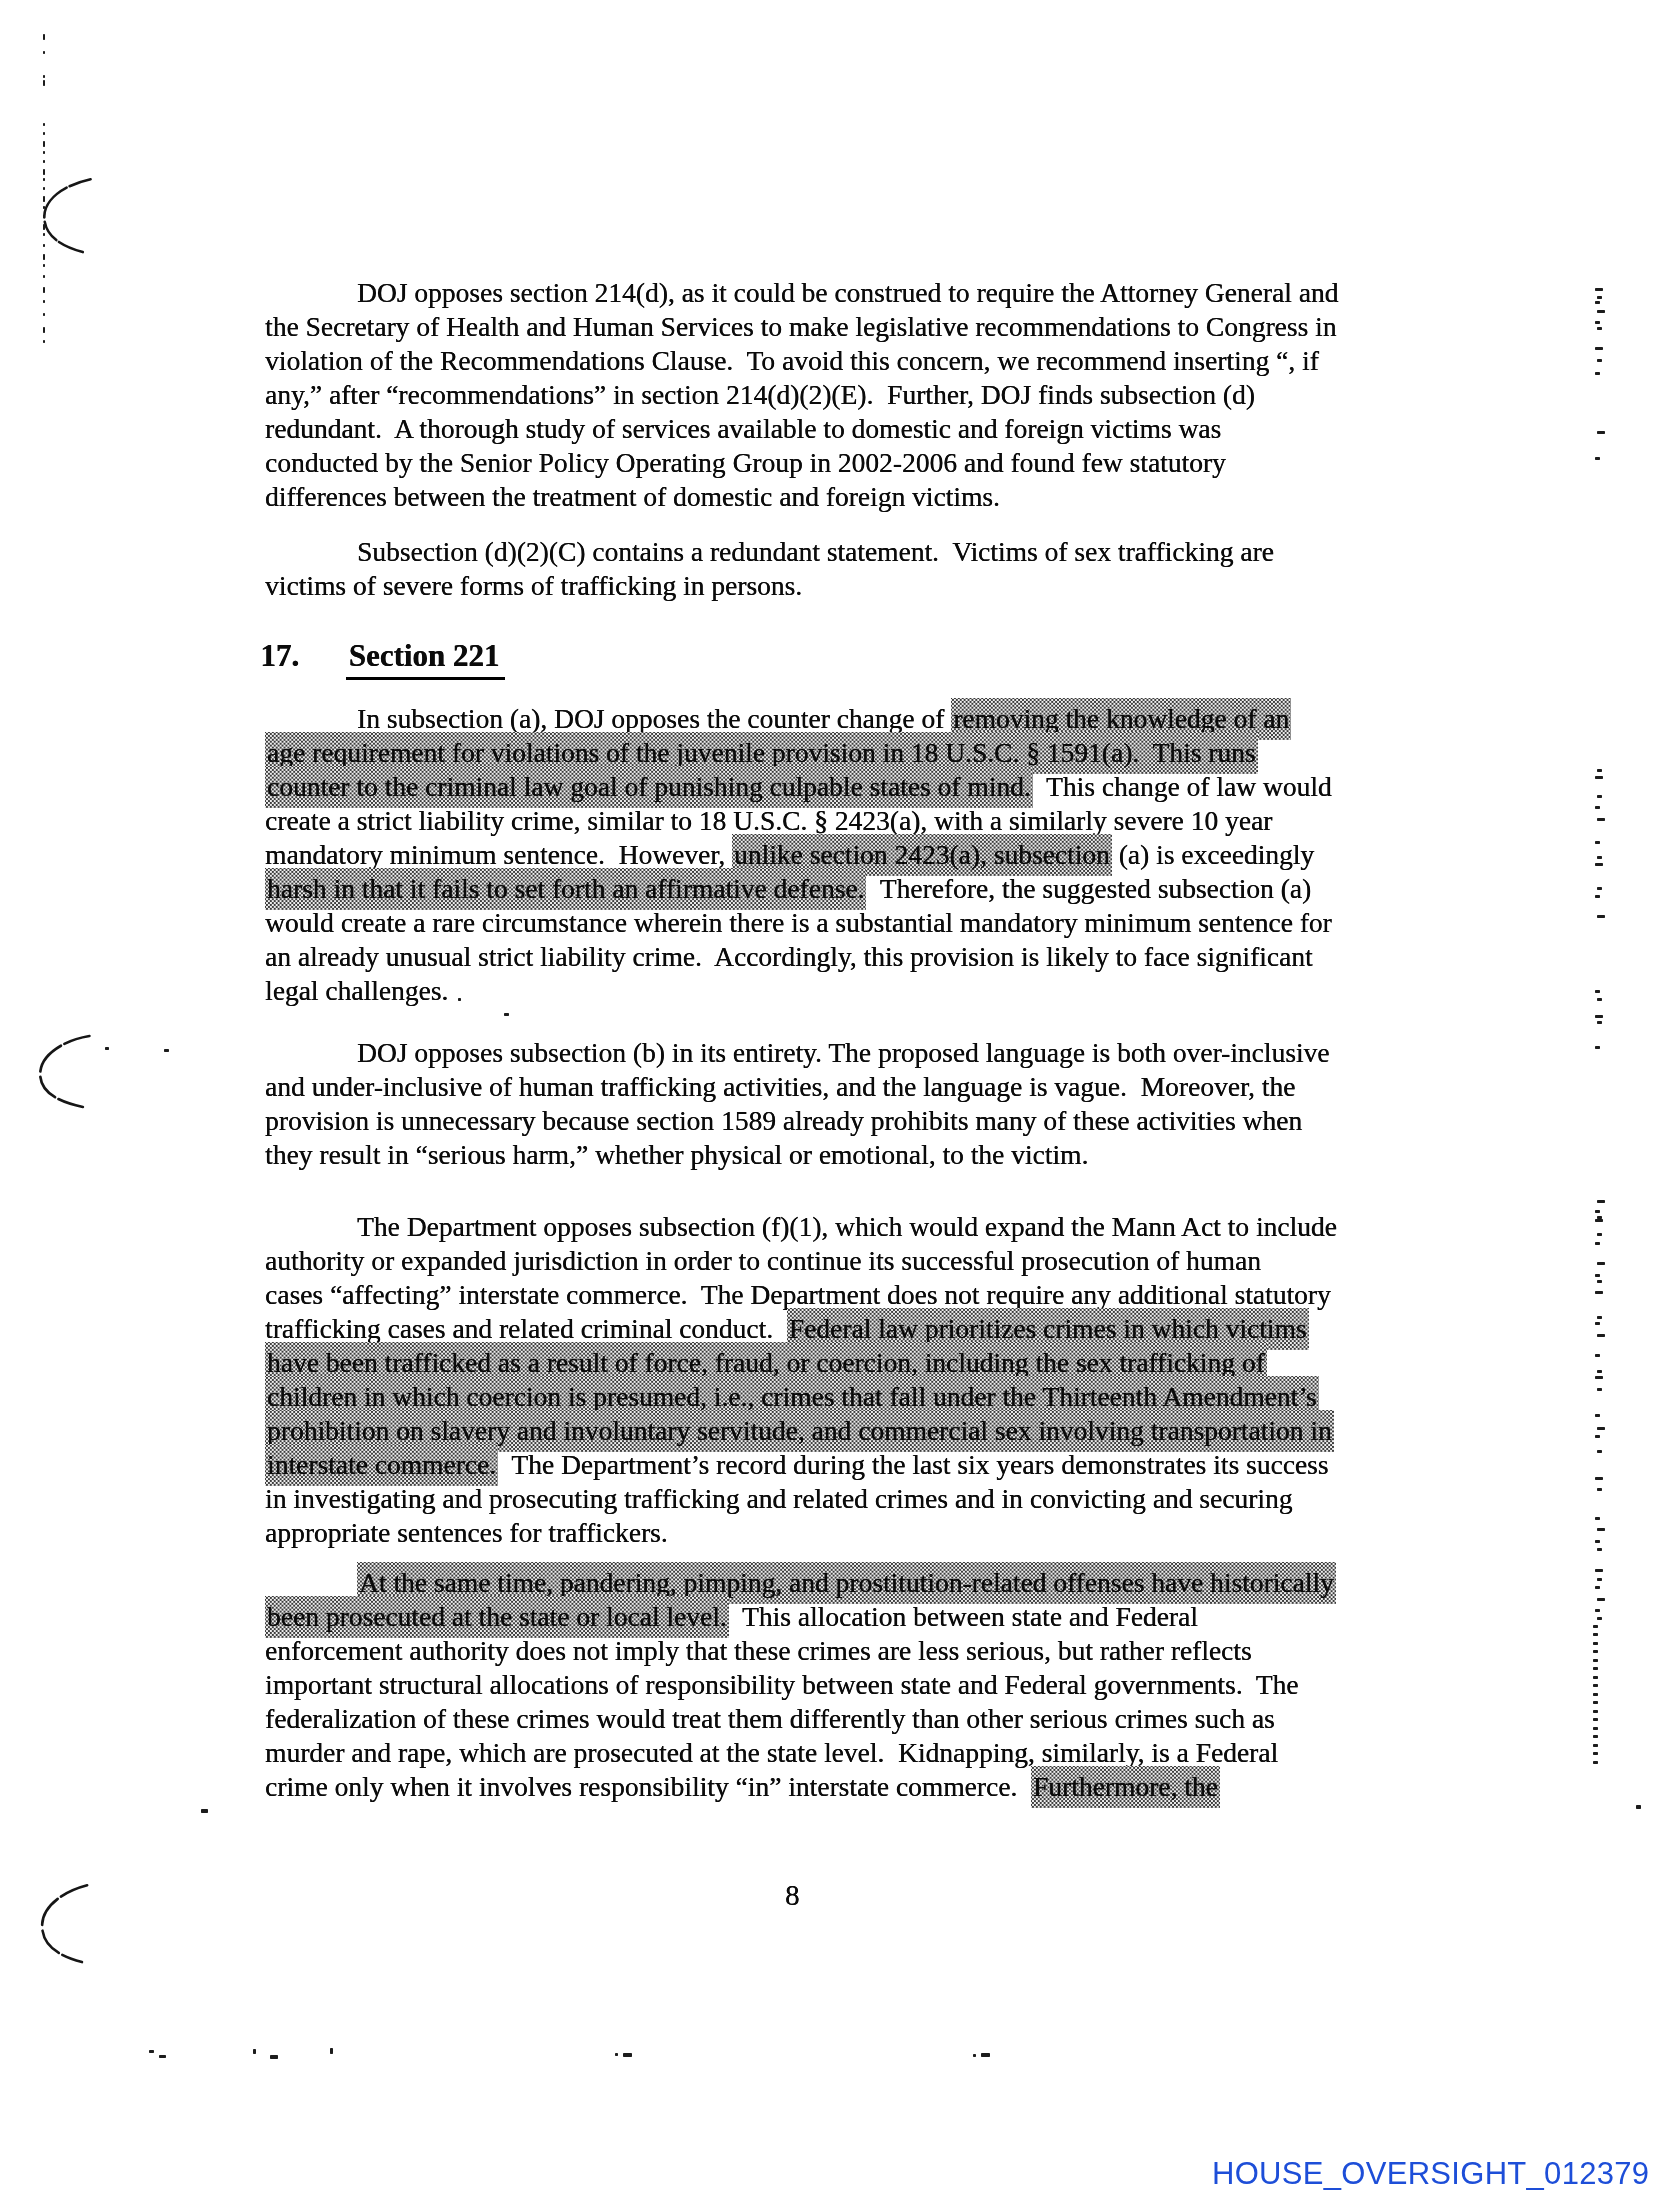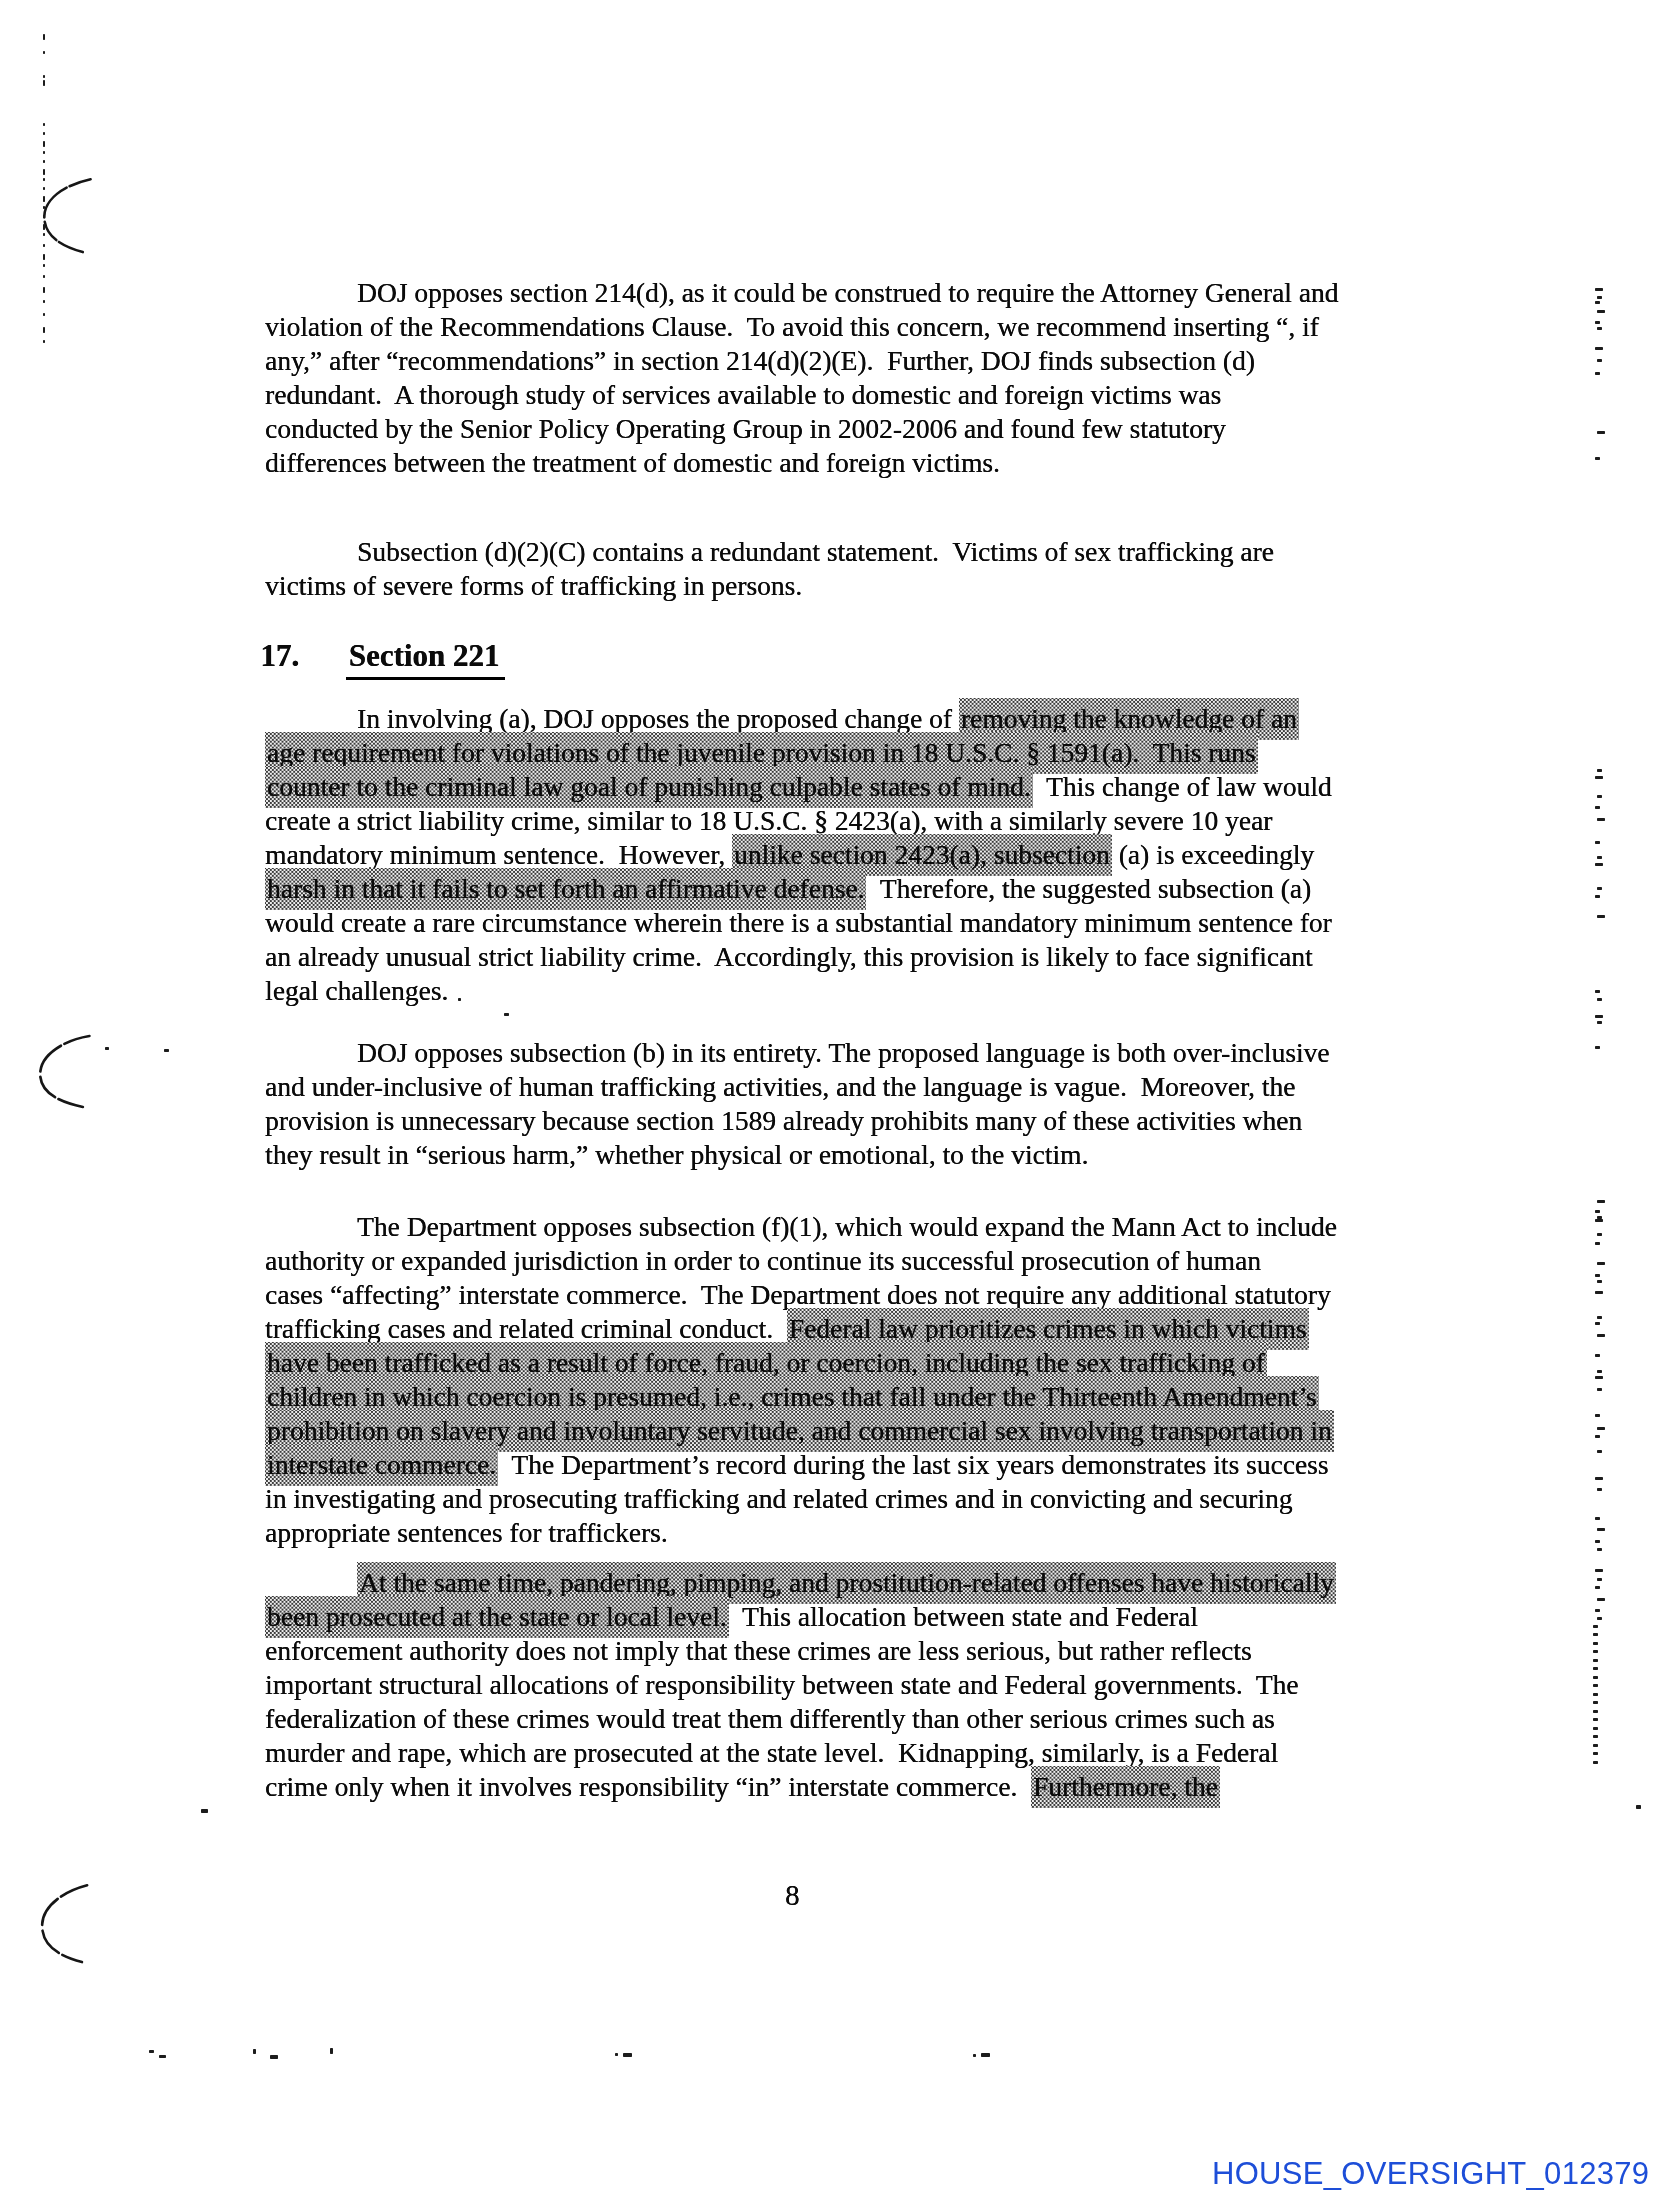--- a/index.html
+++ b/index.html
@@ -75,35 +75,36 @@
   .dash { position: absolute; background: #1c1c1c; border-radius: 0.7px; }
 </style>
 </head>
 <body>
 
 <div class="sheet">
 
   <div class="col">
     <div class="para" id="p1">
         <div class="line indent"><span class="seg">DOJ opposes section 214(d), as it could be construed to require the Attorney General and</span></div>
+        <div class="line"><span class="seg">the Secretary of Health and Human Services to make legislative recommendations to Congress in</span></div>
         <div class="line"><span class="seg">violation of the Recommendations Clause.  To avoid this concern, we recommend inserting “, if</span></div>
         <div class="line"><span class="seg">any,” after “recommendations” in section 214(d)(2)(E).  Further, DOJ finds subsection (d)</span></div>
         <div class="line"><span class="seg">redundant.  A thorough study of services available to domestic and foreign victims was</span></div>
         <div class="line"><span class="seg">conducted by the Senior Policy Operating Group in 2002-2006 and found few statutory</span></div>
         <div class="line"><span class="seg">differences between the treatment of domestic and foreign victims.</span></div>
       </div>
     <div class="para" id="p2">
         <div class="line indent"><span class="seg">Subsection (d)(2)(C) contains a redundant statement.  Victims of sex trafficking are</span></div>
         <div class="line"><span class="seg">victims of severe forms of trafficking in persons.</span></div>
       </div>
 
     <div class="heading"><span class="hnum">17.</span><span class="htitle">Section 221</span></div>
 
     <div class="para" id="p3">
-        <div class="line indent"><span class="seg">In involving (a), DOJ opposes the proposed change of </span><span class="hl">removing the knowledge of an</span></div>
+        <div class="line indent"><span class="seg">In subsection (a), DOJ opposes the counter change of </span><span class="hl">removing the knowledge of an</span></div>
         <div class="line"><span class="hl">age requirement for violations of the juvenile provision in 18 U.S.C. § 1591(a).  This runs</span></div>
         <div class="line"><span class="hl">counter to the criminal law goal of punishing culpable states of mind.</span><span class="seg">  This change of law would</span></div>
         <div class="line"><span class="seg">create a strict liability crime, similar to 18 U.S.C. § 2423(a), with a similarly severe 10 year</span></div>
         <div class="line"><span class="seg">mandatory minimum sentence.  However, </span><span class="hl">unlike section 2423(a), subsection</span><span class="seg"> (a) is exceedingly</span></div>
         <div class="line"><span class="hl">harsh in that it fails to set forth an affirmative defense.</span><span class="seg">  Therefore, the suggested subsection (a)</span></div>
         <div class="line"><span class="seg">would create a rare circumstance wherein there is a substantial mandatory minimum sentence for</span></div>
         <div class="line"><span class="seg">an already unusual strict liability crime.  Accordingly, this provision is likely to face significant</span></div>
         <div class="line"><span class="seg">legal challenges.</span></div>
       </div>
     <div class="para" id="p4">

